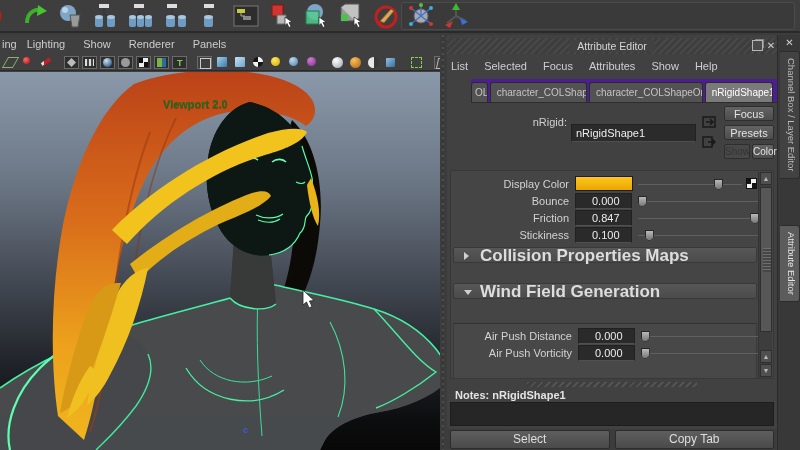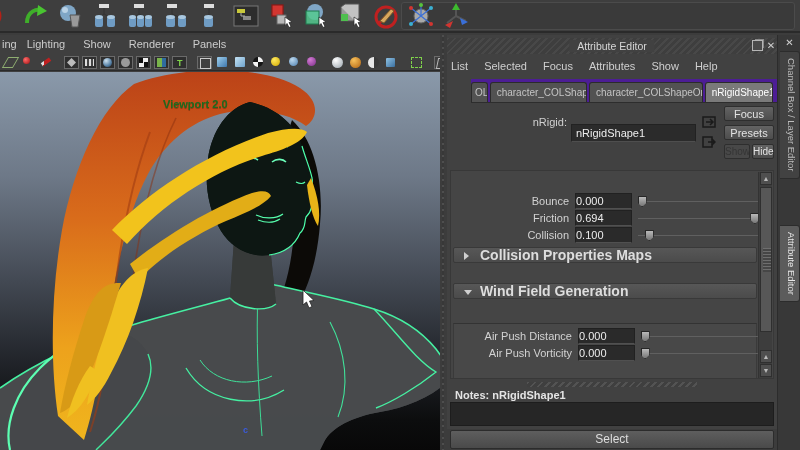--- a/index.html
+++ b/index.html
@@ -71,27 +71,27 @@
   .ae-head{position:absolute;left:0;top:69px;width:330px;height:66px;}
   .nrigid-label{position:absolute;left:60px;top:12px;width:60px;text-align:right;color:#d0d0d0;}
   .nrigid-field{position:absolute;left:124px;top:20px;width:125px;height:18px;background:#2b2b2b;border:1px solid #222;border-bottom-color:#4e4e4e;color:#ececec;padding:2px 4px;font-size:11px;}
   .conn{position:absolute;width:14px;height:12px;}
   .btn{position:absolute;background:linear-gradient(#636363,#4d4d4d);border:1px solid #2e2e2e;border-radius:2px;color:#e2e2e2;text-align:center;font-size:11px;}
   .btn.disabled{color:#353535;background:#484848;}
 
   .ae-scroll{position:absolute;left:3px;top:135px;width:324px;height:209px;background:#454545;border:1px solid #383838;overflow:hidden;}
   .arow{position:absolute;left:0;width:300px;height:17px;}
   .alabel{position:absolute;left:0;top:2px;width:118px;text-align:right;color:#d2d2d2;font-size:11px;white-space:nowrap;}
-  .afield{position:absolute;left:124px;top:0px;width:57px;height:16px;background:#2a2a2a;border:1px solid #212121;border-bottom-color:#505050;color:#ececec;padding:1px 0;font-size:11px;}
+  .afield{position:absolute;left:124px;top:0px;width:57px;height:16px;background:#2a2a2a;border:1px solid #212121;border-bottom-color:#505050;color:#ececec;padding:1px 16px;font-size:11px;}
   .aslider{position:absolute;left:187px;top:1px;width:120px;height:14px;}
   .atrack{position:absolute;left:0;top:7px;width:120px;height:1px;background:#272727;border-bottom:1px solid #606060;}
   .athumb{position:absolute;top:2px;width:9px;height:11px;margin-left:-4px;background:linear-gradient(#b9b9b9,#777);border:1px solid #262626;clip-path:polygon(0 0,100% 0,100% 62%,50% 100%,0 62%);}
   .swatch{position:absolute;left:124px;top:0;width:58px;height:15px;border:1px solid #1d1d1d;}
   .checker{position:absolute;left:295px;top:2px;width:11px;height:11px;background:conic-gradient(#f2f2f2 0 25%,#141414 0 50%,#f2f2f2 0 75%,#141414 0);border:1px solid #111;}
-  .sect{position:absolute;left:2px;width:304px;height:16px;background:linear-gradient(#575757,#4b4b4b);border:1px solid #393939;border-radius:2px;color:#dddddd;font-weight:bold;font-size:14px;line-height:15px;padding-left:26px;}
+  .sect{position:absolute;left:2px;width:304px;height:16px;background:linear-gradient(#575757,#4b4b4b);border:1px solid #393939;border-radius:2px;color:#dddddd;font-weight:bold;font-size:17px;line-height:15px;padding-left:26px;}
   .sect .tri{position:absolute;left:10px;top:4px;width:0;height:0;}
   .sect.collapsed .tri{border-left:5px solid #cfcfcf;border-top:4px solid transparent;border-bottom:4px solid transparent;}
   .sect.expanded .tri{border-top:5px solid #cfcfcf;border-left:4px solid transparent;border-right:4px solid transparent;top:6px;}
   .windframe{position:absolute;left:2px;top:152px;width:304px;height:76px;background:#484848;border:1px solid #3a3a3a;border-top-color:#333;}
   .ae-vscroll{position:absolute;right:1px;top:1px;width:14px;height:206px;background:#3d3d3d;border-left:1px solid #333;}
   .sarr{position:absolute;left:1px;width:12px;height:13px;background:#4f4f4f;border:1px solid #2f2f2f;color:#b9b9b9;font-size:7px;line-height:12px;text-align:center;}
   .sthumb{position:absolute;left:1px;top:15px;width:12px;height:145px;background:#575757;border:1px solid #2f2f2f;}
   .sthumb::after{content:"";position:absolute;left:2px;top:60px;width:8px;height:24px;background:repeating-linear-gradient(#6e6e6e 0 1px,#464646 1px 3px);}
 
   .ae-hatch{position:absolute;left:80px;top:347px;width:170px;height:5px;background:repeating-linear-gradient(135deg,#535353 0 2px,#3f3f3f 2px 5px);}
@@ -376,44 +376,53 @@
           <rect x="1" y="1" width="12" height="10" fill="none" stroke="#1a1a1a" stroke-width="1.5"></rect>
           <path d="M4 6 h6 M8 3 l3 3 -3 3" stroke="#1a1a1a" stroke-width="1.5" fill="none"></path>
         </svg>
       <svg class="conn" style="left:255px;top:32px" viewBox="0 0 14 12">
           <rect x="1" y="1" width="9" height="10" fill="none" stroke="#1a1a1a" stroke-width="1.5"></rect>
           <path d="M6 6 h6 M10 3 l3 3 -3 3" stroke="#1a1a1a" stroke-width="1.5" fill="none"></path>
         </svg>
       <div class="btn" style="left:277px;top:2px;width:50px;height:15px;line-height:14px">Focus</div>
       <div class="btn" style="left:277px;top:21px;width:50px;height:15px;line-height:14px">Presets</div>
       <div class="btn disabled" style="left:277px;top:40px;width:26px;height:15px;line-height:14px;font-size:10px">Show</div>
-      <div class="btn" style="left:305px;top:40px;width:22px;height:15px;line-height:14px;font-size:10px">Hide</div>
+      <div class="btn" style="left:305px;top:40px;width:22px;height:15px;line-height:14px;font-size:10px">Color</div>
     </div>
 
     <div class="ae-scroll">
 
+      <div class="arow" style="top:5px">
+        <div class="alabel">Display Color</div>
+        <div class="swatch" style="background:linear-gradient(#ffc61e,#e8a700)"></div>
+        <div class="aslider" style="left:187px;width:104px">
+          <div class="atrack" style="width:104px"></div>
+            <div class="athumb" style="left: 77%;"></div>
+        </div>
+        <div class="checker"></div>
+      </div>
 
       <div class="arow" style="top:22px">
         <div class="alabel">Bounce</div>
         <div class="afield">0.000</div>
         <div class="aslider">
             <div class="atrack"></div>
             <div class="athumb" style="left: 3%;"></div>
           </div>
       </div>
       <div class="arow" style="top:39px">
         <div class="alabel">Friction</div>
-        <div class="afield">0.694</div>
+        <div class="afield">0.847</div>
         <div class="aslider">
             <div class="atrack"></div>
             <div class="athumb" style="left: 97%;"></div>
           </div>
       </div>
       <div class="arow" style="top:56px">
-        <div class="alabel">Collision</div>
+        <div class="alabel">Stickiness</div>
         <div class="afield">0.100</div>
         <div class="aslider">
             <div class="atrack"></div>
             <div class="athumb" style="left: 9%;"></div>
           </div>
       </div>
 
       <div class="sect collapsed" style="top:76px"><span class="tri"></span><span>Collision Properties Maps</span></div>
       <div class="sect expanded" style="top:112px"><span class="tri"></span><span>Wind Field Generation</span></div>
 
@@ -444,20 +453,21 @@
         <div class="sarr" style="top:192px">▼</div>
       </div>
     </div>
 
     <div class="ae-hatch"></div>
     <div class="notes-label">Notes: nRigidShape1</div>
     <div class="notes-box"></div>
 
     <div class="ae-footer">
       <div class="fbtn">Select</div>
+      <div class="fbtn">Copy Tab</div>
     </div>
   </div>
 
   <div class="dock">
     <div class="dock-close">✕</div>
     <div class="dtab" style="top:16px">Channel Box / Layer Editor</div>
     <div class="dtab active" style="top:190px">Attribute Editor</div>
   </div>
 
 </div>

